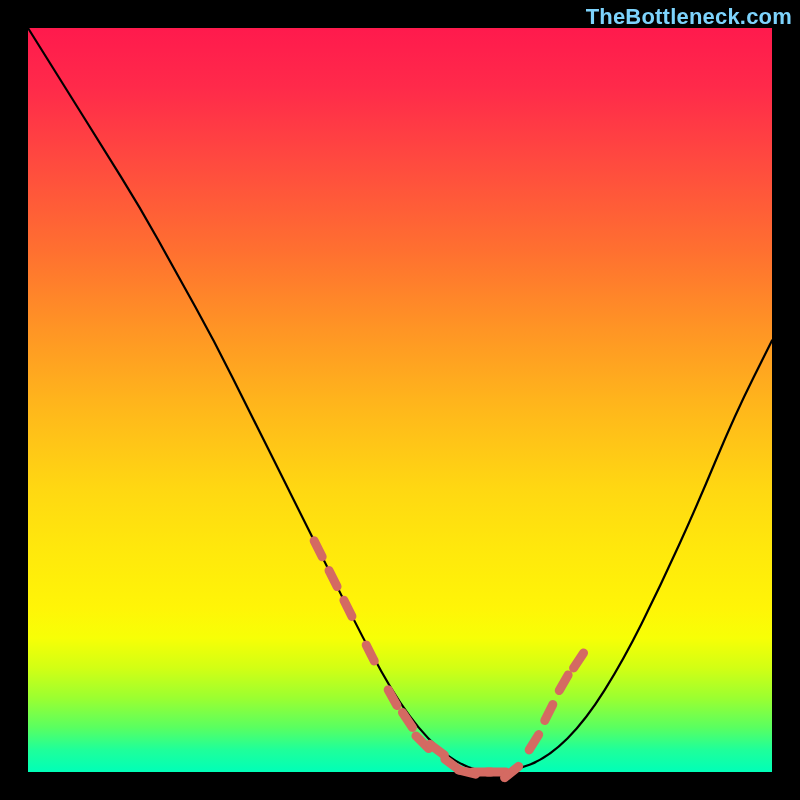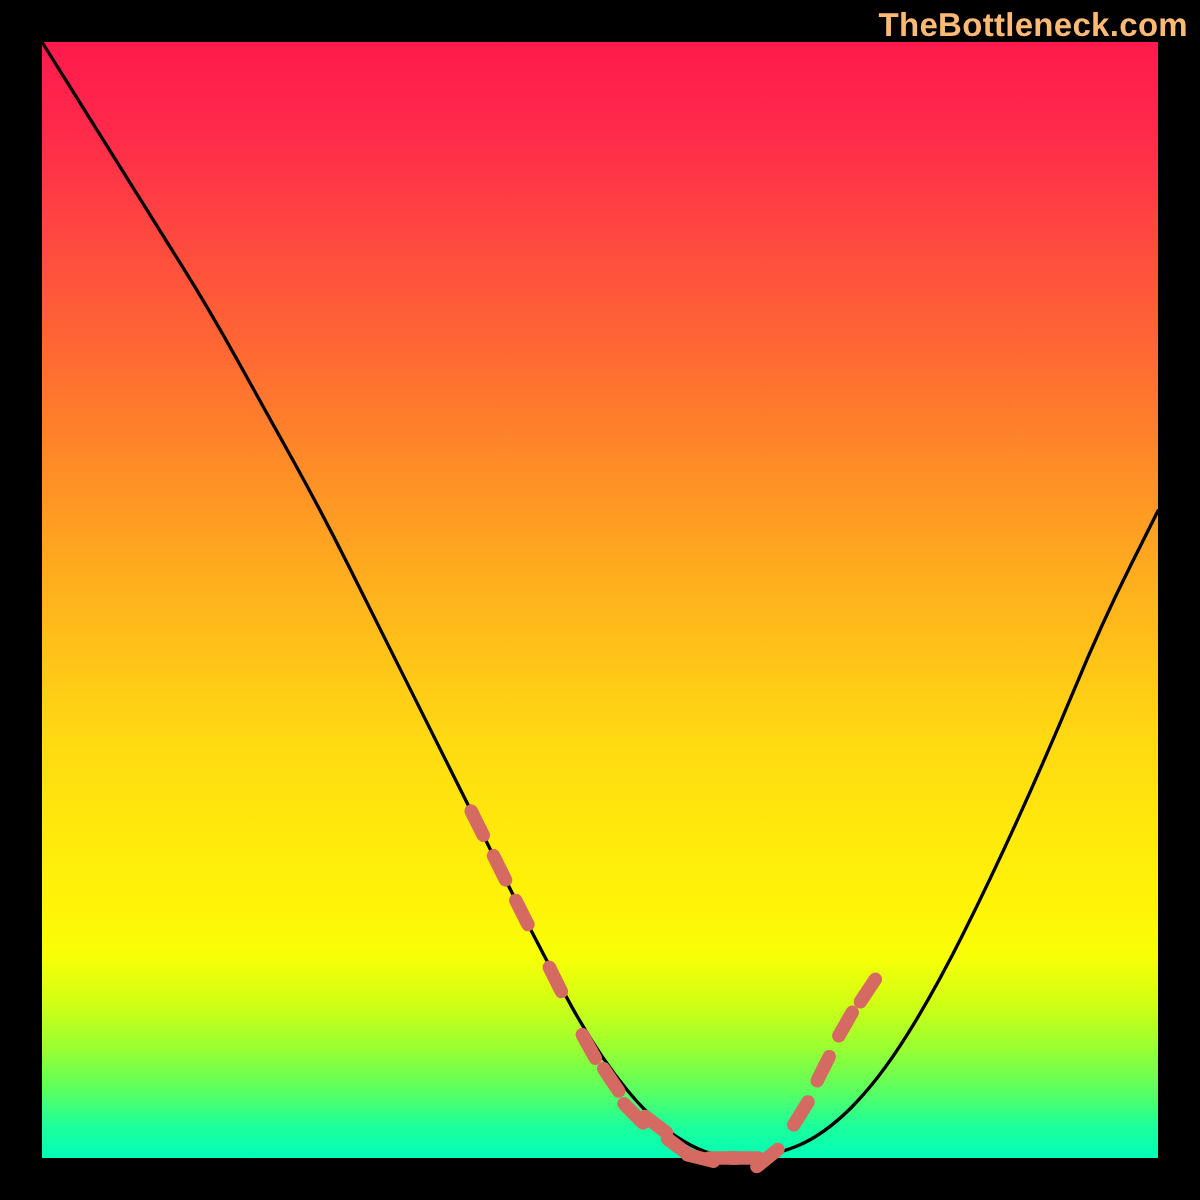--- a/index.html
+++ b/index.html
@@ -31,21 +31,21 @@
       #d2ff14 86%,
       #9cff30 90%,
       #5aff60 94%,
       #1fff9a 97%,
       #00ffb8 100%);
   }
   .watermark {
     position: absolute;
     top: 4px;
     right: 8px;
-    color: #fdba74;
+    color: #7dd3fc;
     font-size: 22px;
     font-weight: 600;
     letter-spacing: 0.2px;
     font-family: Arial, Helvetica, sans-serif;
   }
   svg.curve {
     position: absolute;
     left: 0;
     top: 0;
     width: 744px;

